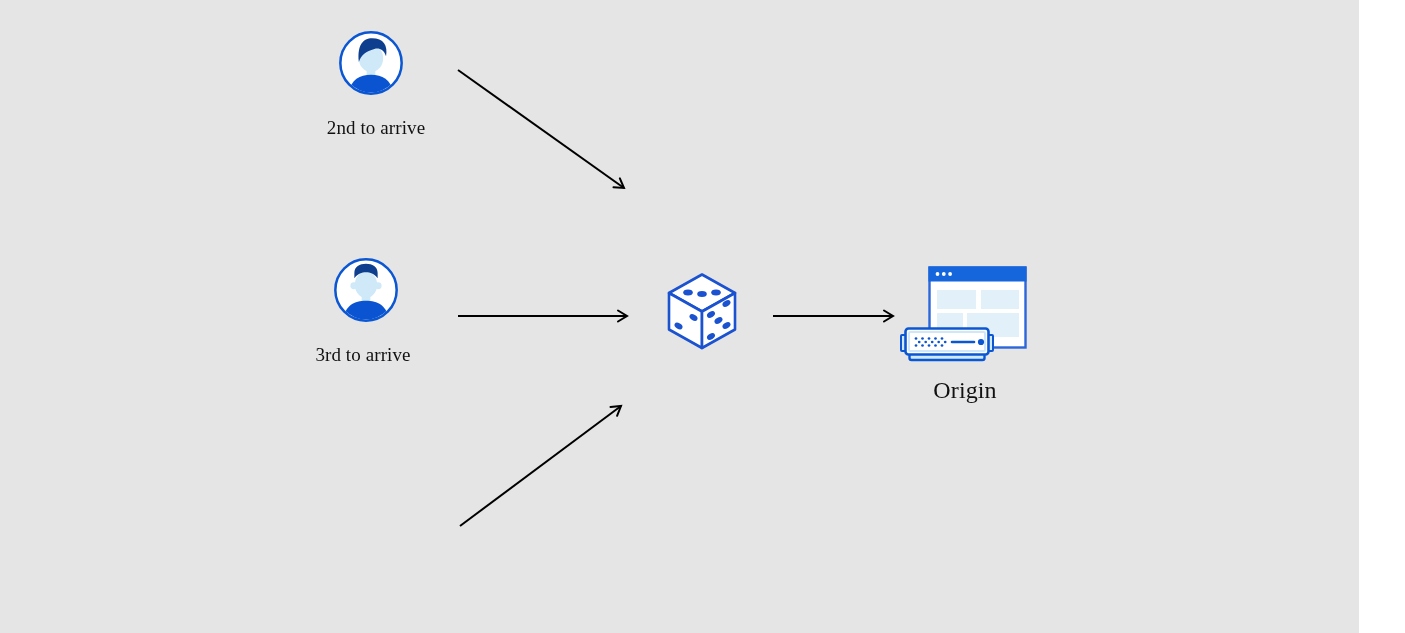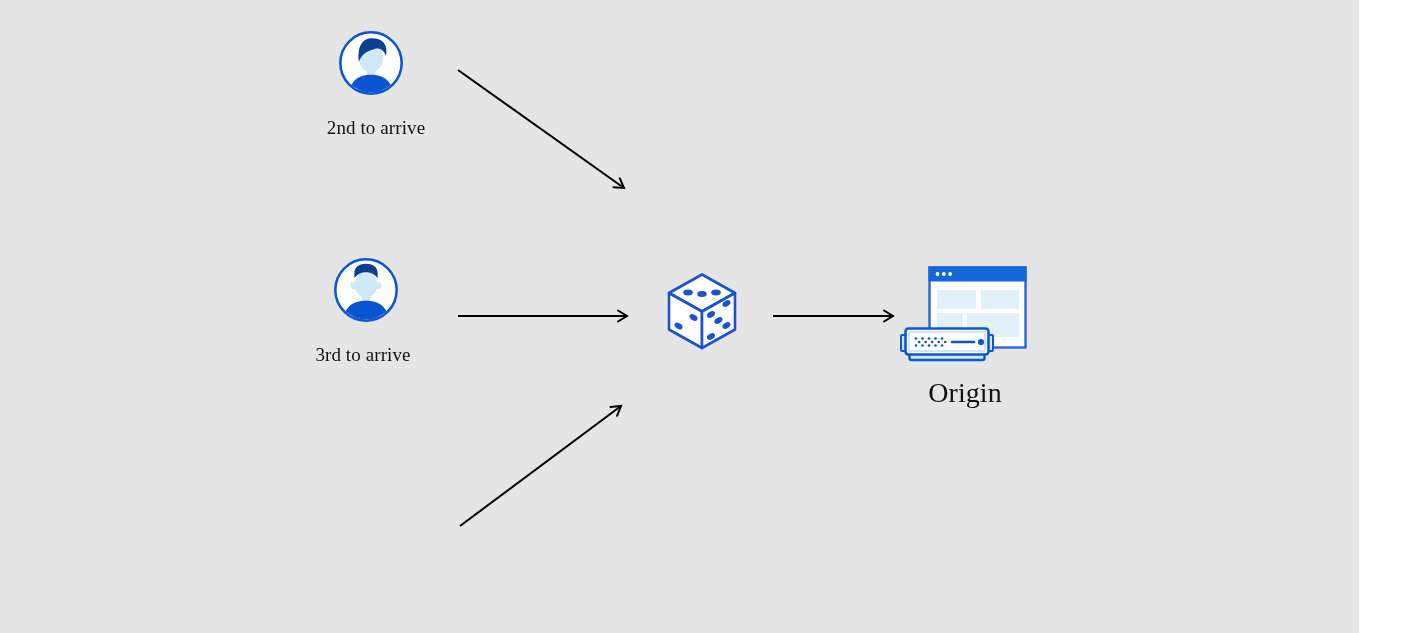--- a/index.html
+++ b/index.html
@@ -164,16 +164,16 @@
           <circle class="srv-dot" cx="20" cy="83.5" r="1.35"></circle>
             <circle class="srv-dot" cx="26.5" cy="83.5" r="1.35"></circle>
           <circle class="srv-dot" cx="33" cy="83.5" r="1.35"></circle>
             <circle class="srv-dot" cx="39.5" cy="83.5" r="1.35"></circle>
           <circle class="srv-dot" cx="46" cy="83.5" r="1.35"></circle>
         </g>
         <line class="srv-line" x1="56" y1="80" x2="78" y2="80"></line>
         <circle class="srv-dot" cx="85" cy="80" r="3.1"></circle>
       </g>
     </svg>
-    <div class="node-label" style="left:69px;top:115px;font-size:28px;">Origin</div>
+    <div class="node-label" style="left:69px;top:115px;font-size:24px;">Origin</div>
   </div>
 
 </div>
 
 </body></html>

